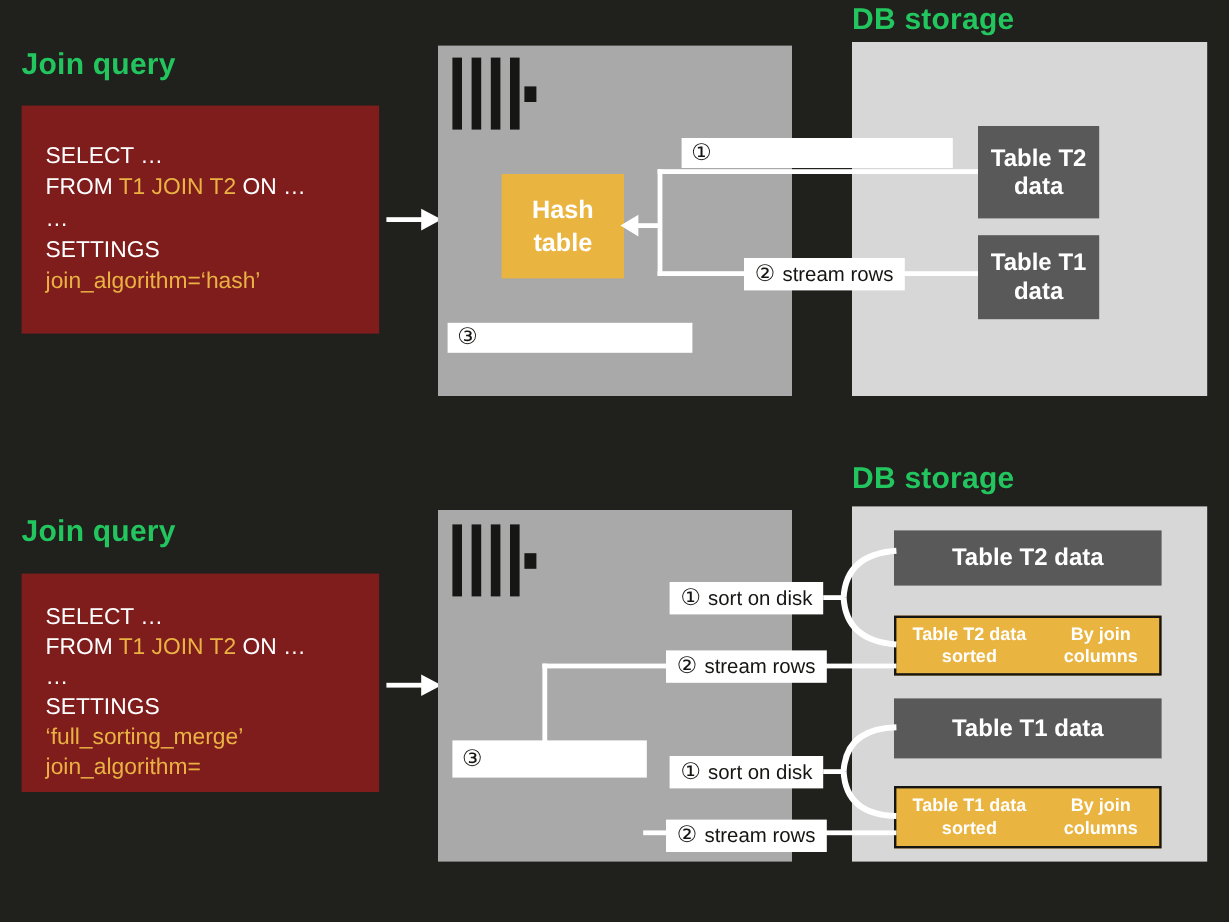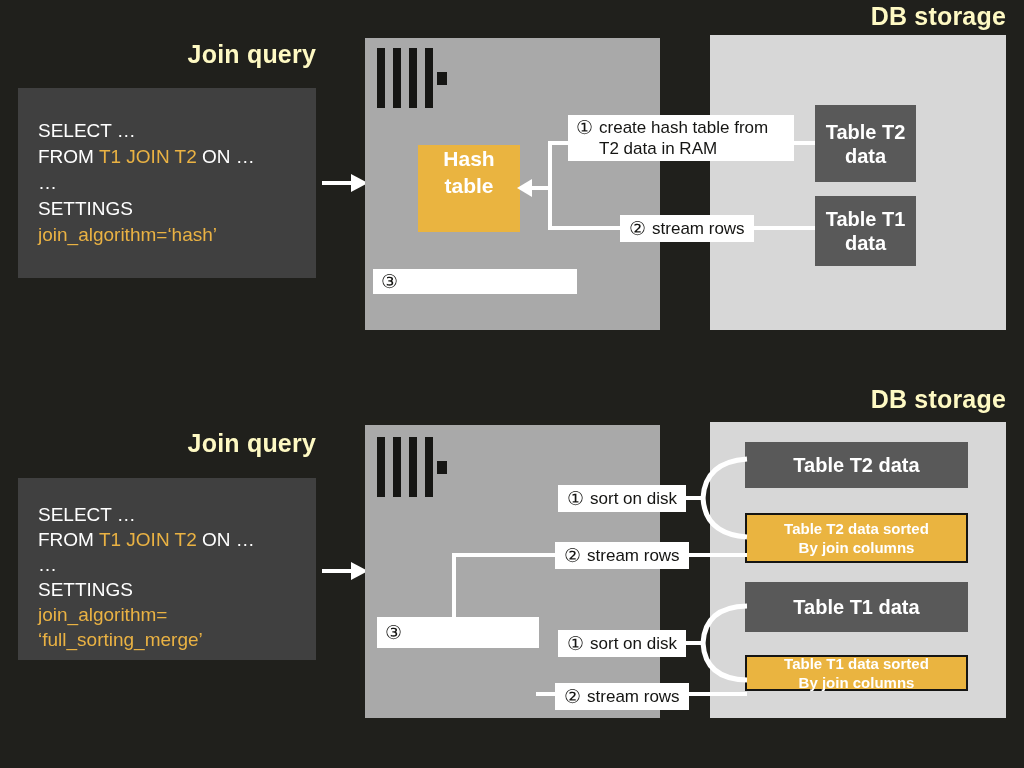--- a/index.html
+++ b/index.html
@@ -1,27 +1,27 @@
 <!DOCTYPE html>
 <html><head>
 <meta charset="utf-8">
 <style>
   html,body{margin:0;padding:0;}
   body{width:1024px;height:768px;background:#20201c;font-family:"Liberation Sans",sans-serif;overflow:hidden;}
   .canvas{position:relative;width:1024px;height:768px;background:#20201c;}
   .abs{position:absolute;box-sizing:border-box;}
-  .title{color:#fef9c3;font-size:25px;font-weight:600;text-align:right;letter-spacing:0.2px;}
-  .query-box{background:#404040;color:#ffffff;font-size:19px;line-height:26px;padding:30px 0 0 20px;}
+  .title{color:#22c55e;font-size:25px;font-weight:600;text-align:left;letter-spacing:0.2px;}
+  .query-box{background:#7f1d1d;color:#ffffff;font-size:19px;line-height:26px;padding:30px 0 0 20px;}
   .query-box.qb2{line-height:25px;padding-top:24px;}
   .sql-y{color:#eab243;}
   .server-box{background:#a9a9a9;}
   .db-box{background:#d7d7d7;}
   .tbl{background:#595959;color:#ffffff;font-weight:600;font-size:20px;line-height:24px;display:flex;align-items:center;justify-content:center;text-align:center;}
-  .sorted{background:#eab440;border:2px solid #151513;color:#ffffff;font-weight:700;font-size:15px;line-height:19px;display:flex;flex-direction:column;align-items:center;justify-content:center;text-align:center;}
-  .hash-box{background:#eab440;color:#ffffff;font-size:21px;font-weight:600;line-height:27px;display:flex;align-items:flex-start;justify-content:center;text-align:center;padding:0 18px;}
+  .sorted{background:#eab440;border:2px solid #151513;color:#ffffff;font-weight:700;font-size:15px;line-height:19px;display:flex;flex-direction:row;align-items:center;justify-content:center;text-align:center;}
+  .hash-box{background:#eab440;color:#ffffff;font-size:21px;font-weight:600;line-height:27px;display:flex;align-items:center;justify-content:center;text-align:center;padding:0 18px;}
   .line{background:#ffffff;}
   .lbl{background:#ffffff;color:#151513;font-size:17px;line-height:21px;display:flex;gap:6px;padding:2px 8px;align-items:flex-start;}
   .lbl .num{font-size:19px;line-height:21px;flex:0 0 auto;}
   .lbl.one-line{white-space:nowrap;padding:3px 9px;}
   .lbl.look .txt{width:110px;line-height:23px;}
   .lbl.look .num{line-height:23px;}
   .tri-r{width:0;height:0;border-top:9px solid transparent;border-bottom:9px solid transparent;border-left:17px solid #ffffff;}
   .tri-l{width:0;height:0;border-top:9px solid transparent;border-bottom:9px solid transparent;border-right:15px solid #ffffff;}
   .logo{width:72px;height:60px;}
   .logo .bar{position:absolute;width:8px;height:60px;background:#161614;top:0;}
@@ -42,21 +42,21 @@
   .logo1{left:12px;top:10px;}
   .logo2{left:12px;top:12px;}
   .hashbox{left:53px;top:107px;width:102px;height:87px;}
   .dbb1{left:710px;top:35px;width:296px;height:295px;}
   .t2a{left:105px;top:70px;width:101px;height:77px;}
   .t1a{left:105px;top:161px;width:101px;height:70px;}
   .dbb2{left:710px;top:422px;width:296px;height:296px;}
   .t2b{left:35px;top:20px;width:223px;height:46px;}
   .t2s{left:35px;top:91px;width:223px;height:50px;}
   .t1b{left:35px;top:160px;width:223px;height:50px;}
-  .t1s{left:35px;top:233px;width:223px;height:36px;}
+  .t1s{left:35px;top:233px;width:223px;height:52px;}
   .ln-a1{left:322px;top:181px;width:30px;height:4px;}
   .tr-a1{left:351px;top:174px;}
   .ln-h1{left:548px;top:141px;width:267px;height:4px;}
   .ln-h2{left:548px;top:226px;width:267px;height:4px;}
   .ln-v1{left:548px;top:141px;width:4px;height:89px;}
   .ln-ha{left:531px;top:186px;width:19px;height:4px;}
   .tr-ha{left:517px;top:179px;}
   .ln-a2{left:322px;top:569px;width:30px;height:4px;}
   .tr-a2{left:351px;top:562px;}
   .ln-s1l{left:452px;top:553px;width:103px;height:4px;}
@@ -117,40 +117,39 @@
   </div>
 
   <div class="abs line ln-h1"></div>
   <div class="abs line ln-h2"></div>
   <div class="abs line ln-v1"></div>
   <div class="abs line ln-ha"></div>
   <div class="abs tri-l tr-ha"></div>
 
   <div class="abs lbl lb1">
     <span class="num">①</span>
-    <span class="txt">create hash table from T2 data in RAM</span>
   </div>
   <div class="abs lbl one-line lb2">
     <span class="num">②</span>
     <span class="txt">stream rows</span>
   </div>
   <div class="abs lbl lb3">
     <span class="num">③</span>
   </div>
 
   <div class="abs title jq-title2">Join query</div>
   <div class="abs title db-title2">DB storage</div>
 
   <div class="abs query-box qb2">
     <div>SELECT …</div>
     <div><span>FROM</span> <span class="sql-y">T1 JOIN T2</span> <span>ON …</span></div>
     <div>…</div>
     <div>SETTINGS</div>
+    <div class="sql-y">‘full_sorting_merge’</div>
     <div class="sql-y">join_algorithm=</div>
-    <div class="sql-y">‘full_sorting_merge’</div>
   </div>
 
   <div class="abs line ln-a2"></div>
   <div class="abs tri-r tr-a2"></div>
 
   <div class="abs server-box sb2">
     <div class="abs logo logo2">
       <span class="bar b1"></span>
         <span class="bar b2"></span>
         <span class="bar b3"></span>

